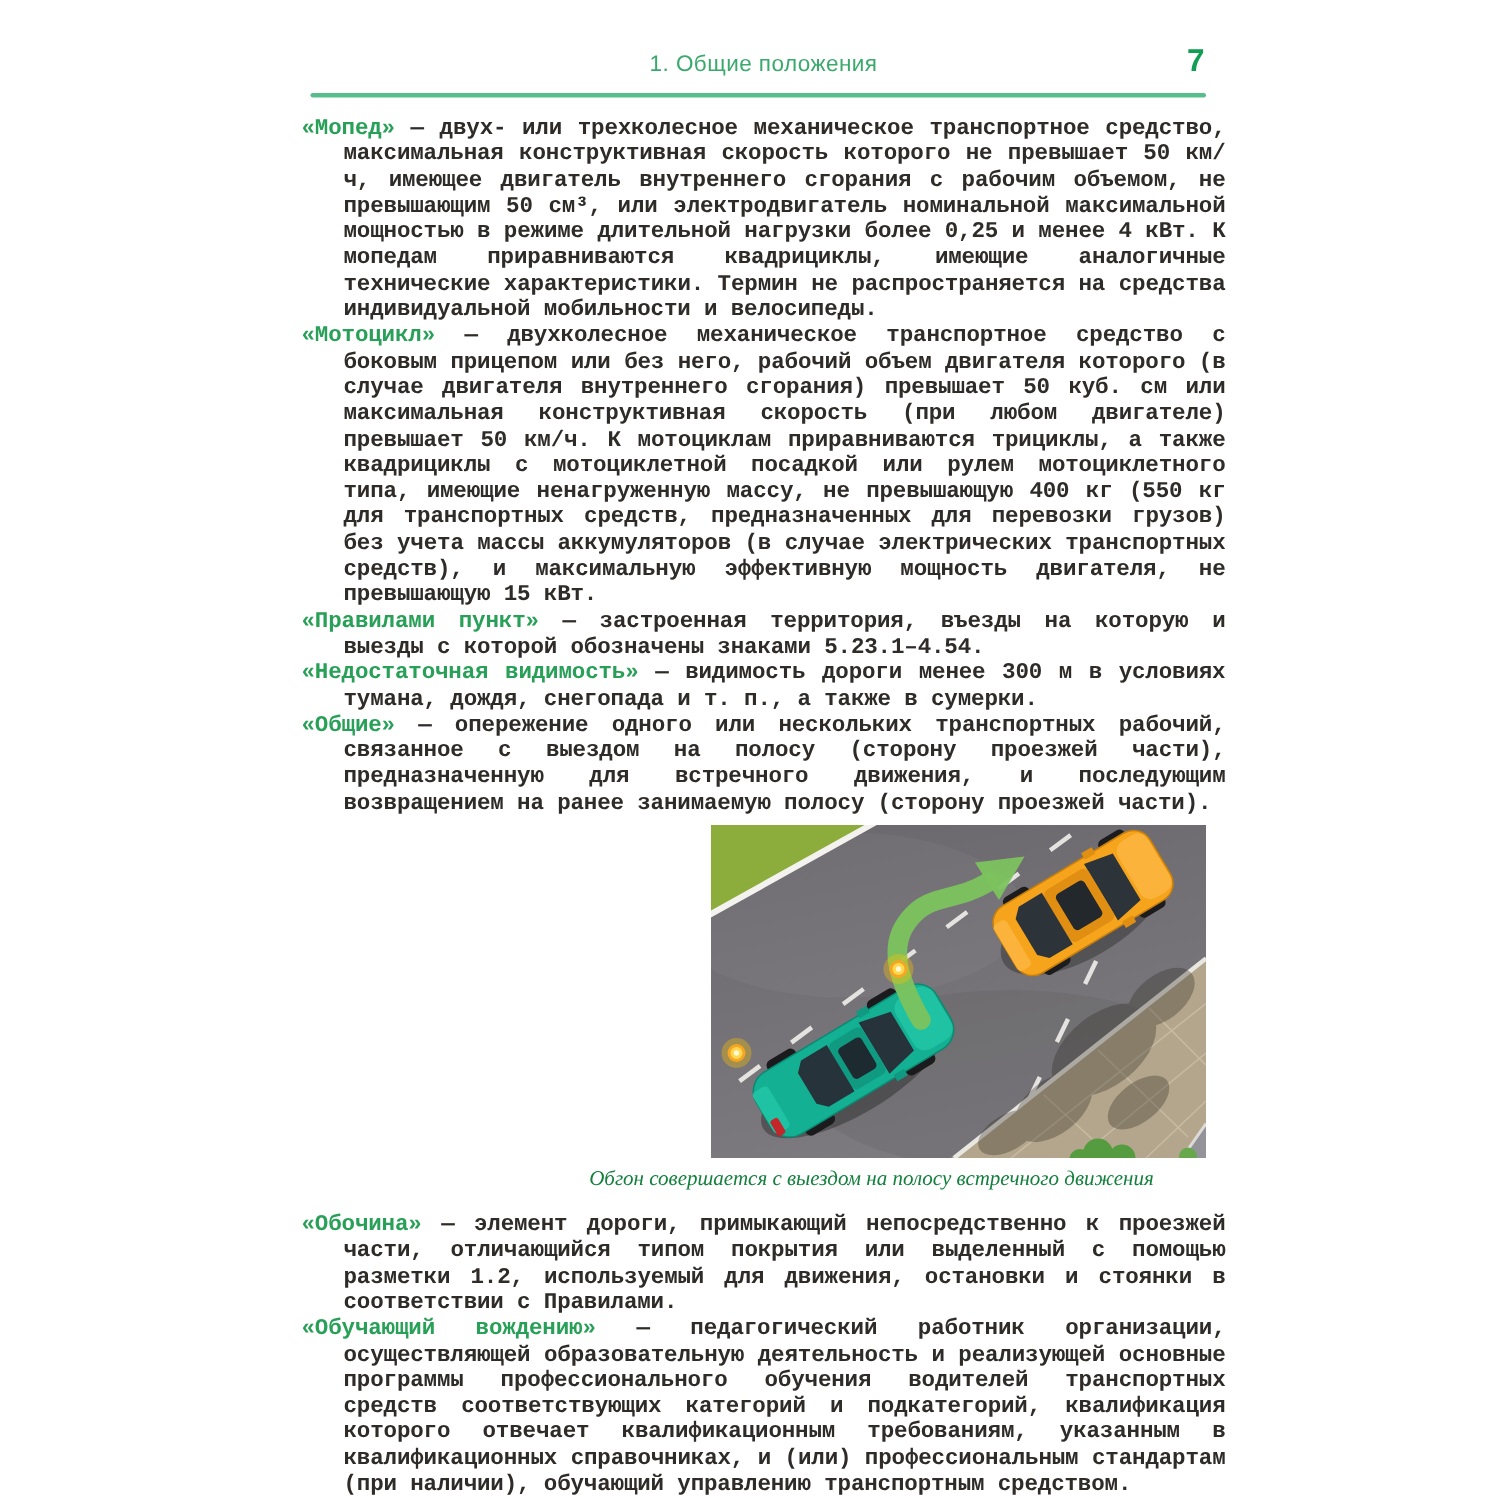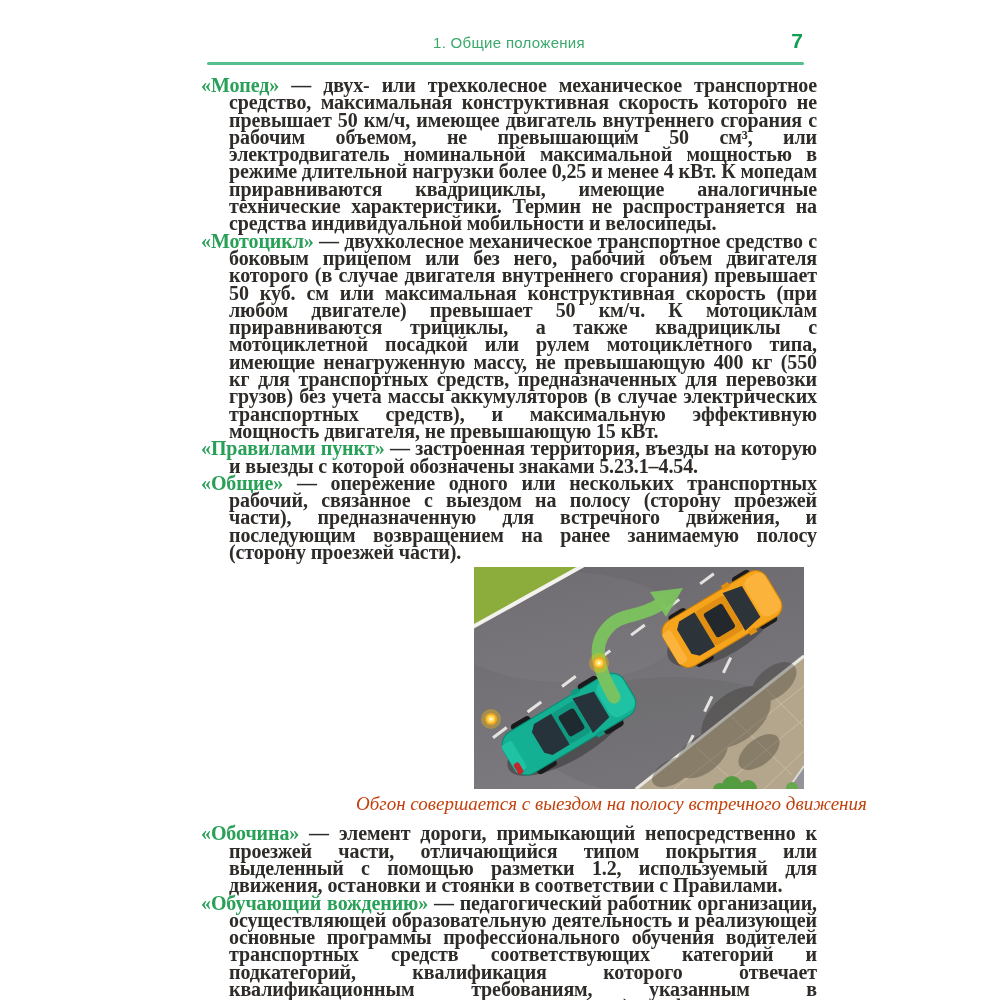--- a/index.html
+++ b/index.html
@@ -8,28 +8,28 @@
   .content{position:absolute;left:201px;top:34px;width:616px;}
 
   .header{position:relative;height:22px;}
   .chapter-title{text-align:center;font-family:"Liberation Sans",sans-serif;
         font-size:15px;letter-spacing:.3px;color:#3aa96c;}
   .page-number{position:absolute;right:14px;top:-5px;font-family:"Liberation Sans",sans-serif;
         font-size:21px;font-weight:bold;color:#0f9e53;}
   .rule{height:3px;background:#57bd8c;margin:6px 0 0 6px;width:597px;border-radius:2px;}
 
   .defs{margin-top:12px;}
-  p.def{margin:0;font-size:20px;line-height:17.3px;font-weight:bold;color:#2e2b28;
+  p.def{margin:0;font-size:15px;line-height:17.3px;font-weight:bold;color:#2e2b28;
         text-align:justify;padding-left:28px;text-indent:-28px;letter-spacing:-0.1px;
-        hyphens:auto;}
+        hyphens:auto;font-family:Liberation Mono, monospace;}
   .term{color:#28a057;}
 
   .figure-wrap{margin:6px 0 6px 273px;width:330px;height:222px;line-height:0;}
   .caption{margin:2px 0 12px 155px;width:450px;text-align:center;font-style:italic;
-        font-weight:normal;font-size:19px;line-height:18px;color:#c2410c;text-indent:0;}
+        font-weight:normal;font-size:14px;line-height:18px;color:#15803d;text-indent:0;}
   .caption div{white-space:nowrap;}
 </style>
 </head>
 <body>
 
 <div class="page">
   <div class="content">
 
     <div class="header">
       <div class="chapter-title">1. Общие положения</div>
@@ -38,20 +38,21 @@
     <div class="rule"></div>
 
     <div class="defs">
 
       <p class="def"><span class="term">«Мопед»</span><span> — двух- или трехколесное механическое транспортное средство, максимальная конструктивная скорость которого не превышает 50 км/ч, имеющее двигатель внутреннего сгорания с рабочим объемом, не превышающим 50 см³, или электродвигатель номинальной максимальной мощностью в режиме длительной нагрузки более 0,25 и менее 4 кВт. К мопедам приравниваются квадрициклы, имеющие аналогичные технические характеристики. Термин не распространяется на средства индивидуальной мобильности и велосипеды.</span></p>
 
       <p class="def"><span class="term">«Мотоцикл»</span><span> — двухколесное механическое транспортное средство с боковым прицепом или без него, рабочий объем двигателя которого (в случае двигателя внутреннего сгорания) превышает 50 куб. см или максимальная конструктивная скорость (при любом двигателе) превышает 50 км/ч. К мотоциклам приравниваются трициклы, а также квадрициклы с мотоциклетной посадкой или рулем мотоциклетного типа, имеющие ненагруженную массу, не превышающую 400 кг (550 кг для транспортных средств, предназначенных для перевозки грузов) без учета массы аккумуляторов (в случае электрических транспортных средств), и максимальную эффективную мощность двигателя, не превышающую 15 кВт.</span></p>
 
       <p class="def"><span class="term">«Правилами пункт»</span><span> — застроенная территория, въезды на которую и выезды с которой обозначены знаками 5.23.1–4.54.</span></p>
 
+      <p class="def"><span class="term">«Недостаточная видимость»</span><span> — видимость дороги менее 300 м в условиях тумана, дождя, снегопада и т. п., а также в сумерки.</span></p>
 
       <p class="def"><span class="term">«Общие»</span><span> — опережение одного или нескольких транспортных рабочий, связанное с выездом на полосу (сторону проезжей части), предназначенную для встречного движения, и последующим возвращением на ранее занимаемую полосу (сторону проезжей части).</span></p>
 
       <div class="figure-wrap">
         <svg width="330" height="222" viewBox="0 0 330 222" xmlns="http://www.w3.org/2000/svg">
           <defs>
             <linearGradient id="roadg" x1="0" y1="0" x2="0.3" y2="1">
               <stop offset="0" stop-color="#6a686d"></stop>
               <stop offset="1" stop-color="#7c7a7e"></stop>
             </linearGradient>

